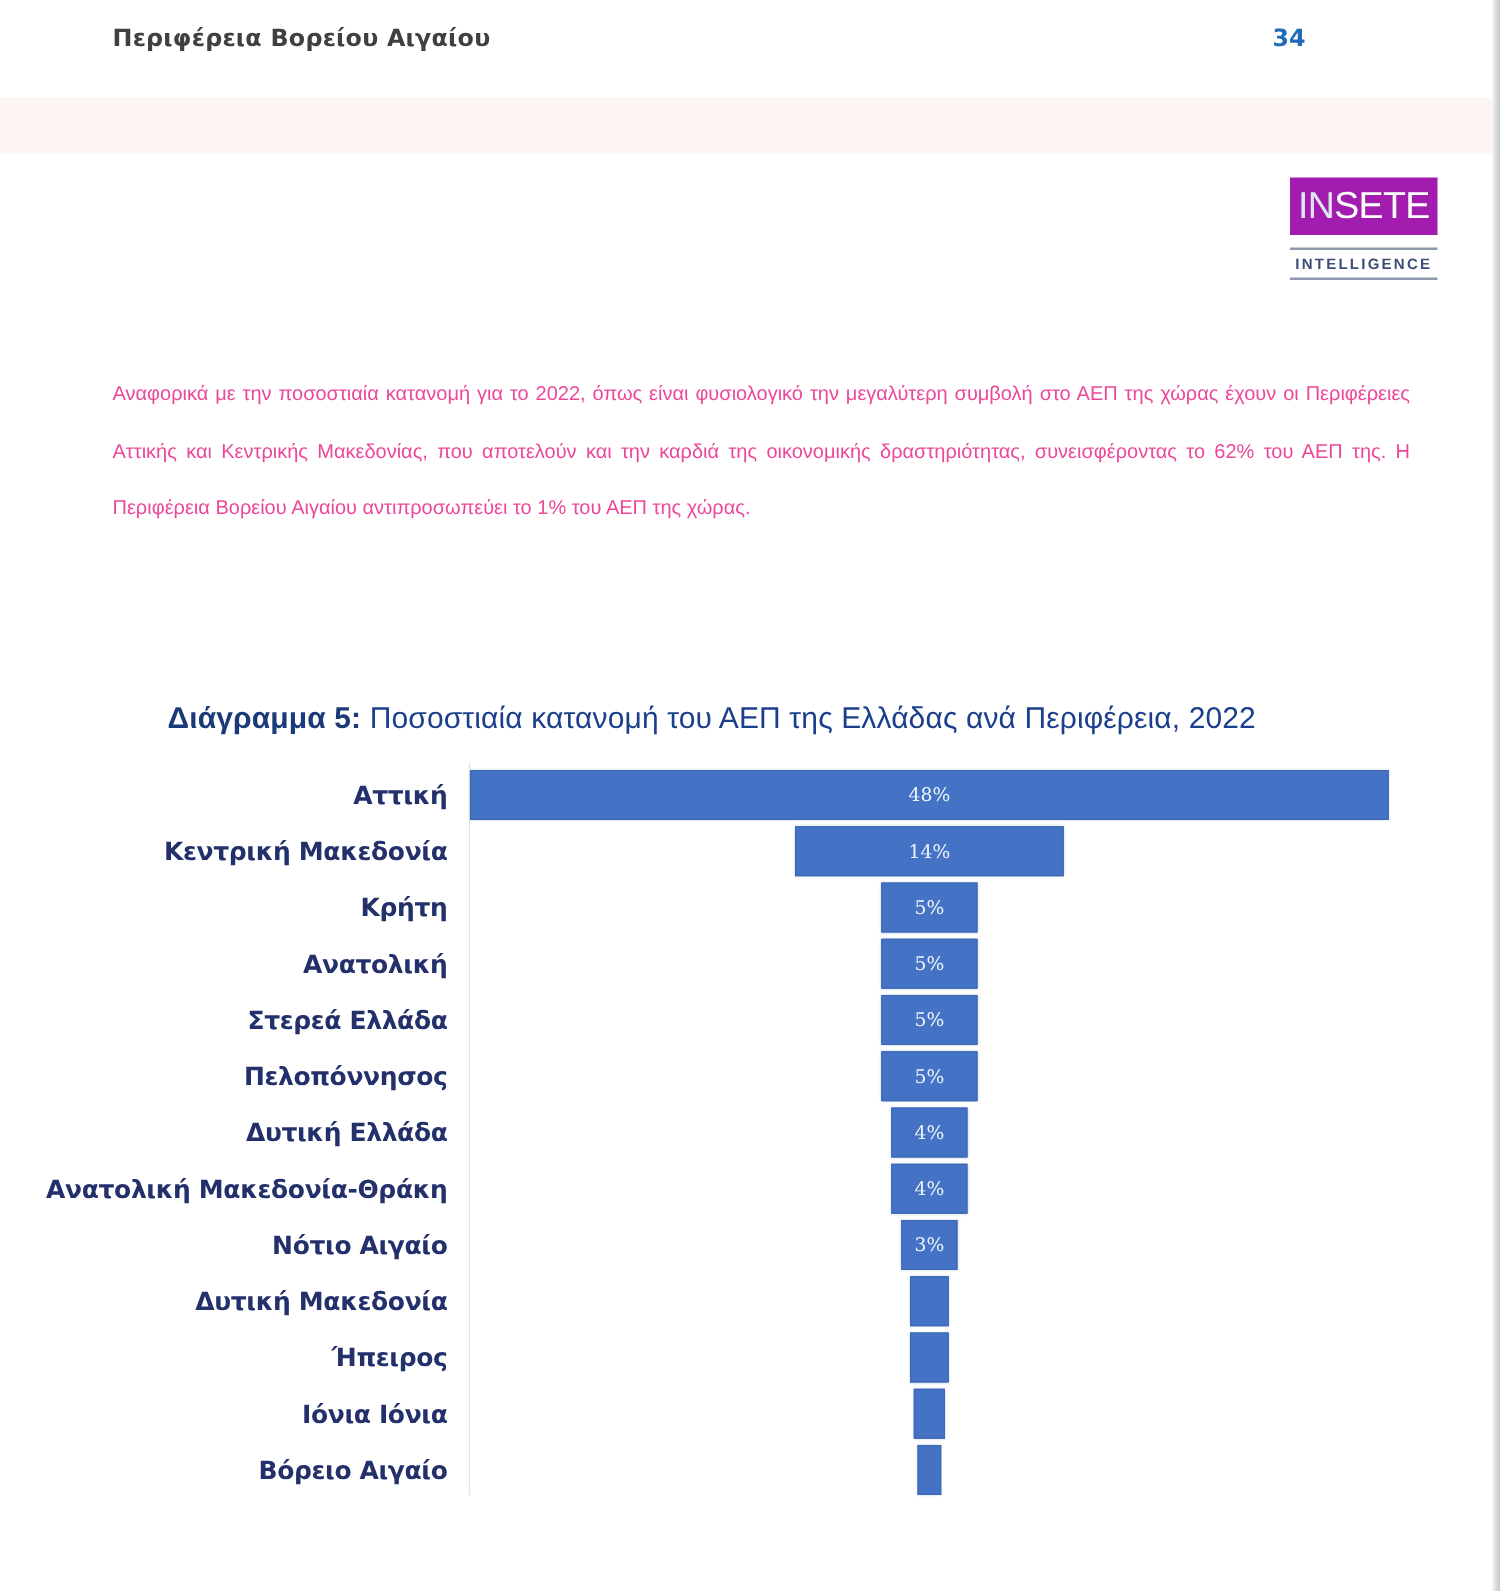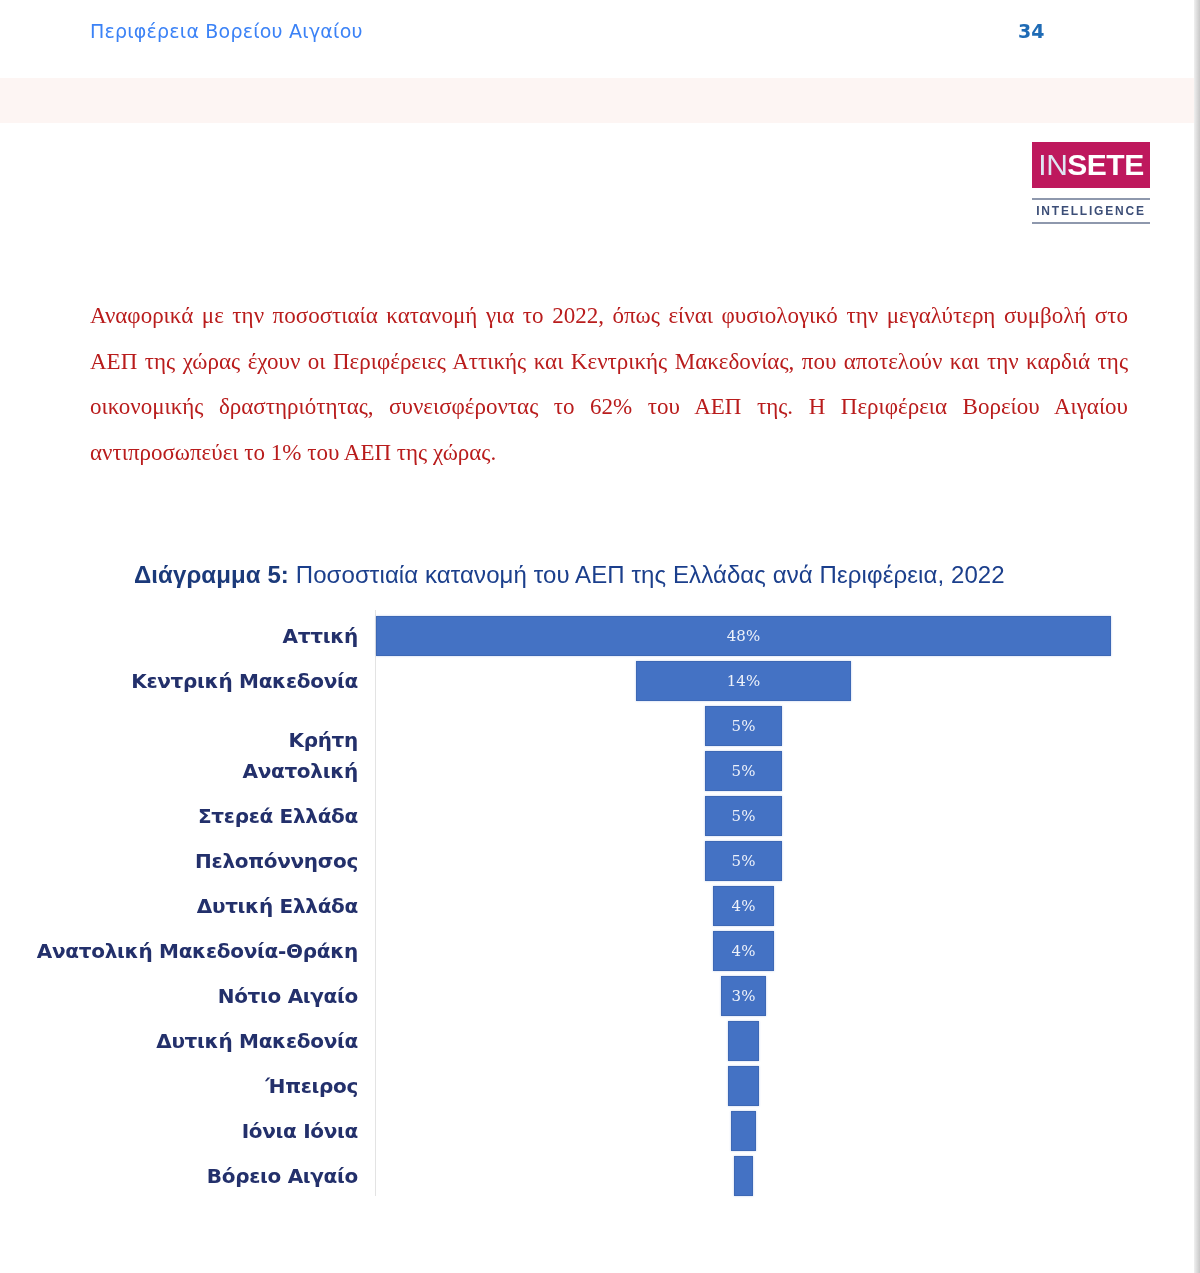--- a/index.html
+++ b/index.html
@@ -1,30 +1,30 @@
 <!DOCTYPE html>
 <html><head>
 <meta charset="utf-8">
 <style>
   html, body { margin: 0; padding: 0; }
   body {
     width: 1200px; height: 1273px; background: #ffffff; position: relative; overflow: hidden;
     font-family: "DejaVu Sans", sans-serif;
   }
   .right-edge { position: absolute; top: 0; right: 0; width: 6px; height: 1273px; background: linear-gradient(to right, #f0f0f0, #c8c8c8); }
-  .header-title { position: absolute; left: 90px; top: 20px; font-size: 19px; font-weight: normal; color: #3b82f6; letter-spacing: 0.2px; }
+  .header-title { position: absolute; left: 90px; top: 20px; font-size: 19px; font-weight: bold; color: #404040; letter-spacing: 0.2px; }
   .page-num { position: absolute; left: 1018px; top: 20px; font-size: 19px; font-weight: bold; color: #1f6bb5; }
   .band { position: absolute; left: 0; top: 78px; width: 1194px; height: 45px; background: #fdf5f3; }
   .logo { position: absolute; left: 1032px; top: 142px; width: 118px; }
-  .logo-box { background: #be185d; height: 46px; display: flex; align-items: center; justify-content: center; font-family: "Liberation Sans", sans-serif; font-size: 30px; color: #ffffff; letter-spacing: -0.5px; }
+  .logo-box { background: #a21caf; height: 46px; display: flex; align-items: center; justify-content: center; font-family: "Liberation Sans", sans-serif; font-size: 30px; color: #ffffff; letter-spacing: -0.5px; }
   .logo-box .thin { font-weight: normal; color: #dfe6f2; }
-  .logo-box .bold { font-weight: bold; }
+  .logo-box .bold { font-weight: normal; }
   .logo-line { height: 2px; background: #8e98ad; margin-top: 0; }
   .logo-sub { font-family: "Liberation Sans", sans-serif; font-size: 12px; letter-spacing: 1.8px; font-weight: bold; color: #3c4e77; text-align: center; padding: 4px 0 4px 0; }
-  .para { position: absolute; left: 90px; top: 293px; width: 1038px; font-family: Liberation Serif, serif; font-size: 23px; line-height: 45.5px; color: #b91c1c; text-align: justify; text-align-last: left; }
+  .para { position: absolute; left: 90px; top: 293px; width: 1038px; font-family: Liberation Sans, sans-serif; font-size: 16px; line-height: 45.5px; color: #ec4899; text-align: justify; text-align-last: left; }
   .chart-title { position: absolute; left: 90px; top: 561px; font-family: "Liberation Sans", sans-serif; font-size: 24px; color: #1b3f8c; white-space: nowrap; letter-spacing: 0.1px; }
   .chart-title .lead { font-weight: bold; color: #1b3a7a; margin-left: 44px; }
   #chart { position: absolute; left: 0; top: 600px; width: 1200px; height: 610px; }
   .axis-line { position: absolute; left: 375px; top: 10px; width: 1px; height: 586px; background: #e3e3e3; }
   .cat-label { position: absolute; right: 842px; font-family: "DejaVu Sans", sans-serif; font-weight: bold; font-size: 20px; color: #23306b; white-space: nowrap; transform: translateY(-50%); letter-spacing: -0.3px; }
   .bar { position: absolute; background: #4472c4; border: 1px solid #3d68b5; box-sizing: border-box; box-shadow: 0 0 2px rgba(68,114,196,0.35); }
   .bar-label { position: absolute; font-family: "DejaVu Serif", serif; font-weight: normal; font-size: 15px; color: #eef2fa; transform: translate(-50%, -50%); white-space: nowrap; }
 </style>
 </head>
 <body>
@@ -53,21 +53,21 @@
 </div>
 
 <div id="chart">
   <div class="axis-line"></div>
 <div class="cat-label" style="top: 36px;">Αττική</div>
     <div class="bar" style="left: 376px; width: 735px; top: 16px; height: 40px;"></div>
     <div class="bar-label" style="left: 743.5px; top: 36px;">48%</div>
     <div class="cat-label" style="top: 81px;">Κεντρική Μακεδονία</div>
     <div class="bar" style="left: 636.312px; width: 214.375px; top: 61px; height: 40px;"></div>
     <div class="bar-label" style="left: 743.5px; top: 81px;">14%</div>
-    <div class="cat-label" style="top: 140px; margin-left: 22px;">Κρήτη</div>
+    <div class="cat-label" style="top: 126px; margin-left: 22px;">Κρήτη</div>
     <div class="bar" style="left: 705.219px; width: 76.5625px; top: 106px; height: 40px;"></div>
     <div class="bar-label" style="left: 743.5px; top: 126px;">5%</div>
     <div class="cat-label" style="top: 171px;">Ανατολική</div>
     <div class="bar" style="left: 705.219px; width: 76.5625px; top: 151px; height: 40px;"></div>
     <div class="bar-label" style="left: 743.5px; top: 171px;">5%</div>
     <div class="cat-label" style="top: 216px;">Στερεά Ελλάδα</div>
     <div class="bar" style="left: 705.219px; width: 76.5625px; top: 196px; height: 40px;"></div>
     <div class="bar-label" style="left: 743.5px; top: 216px;">5%</div>
     <div class="cat-label" style="top: 261px;">Πελοπόννησος</div>
     <div class="bar" style="left: 705.219px; width: 76.5625px; top: 241px; height: 40px;"></div>

